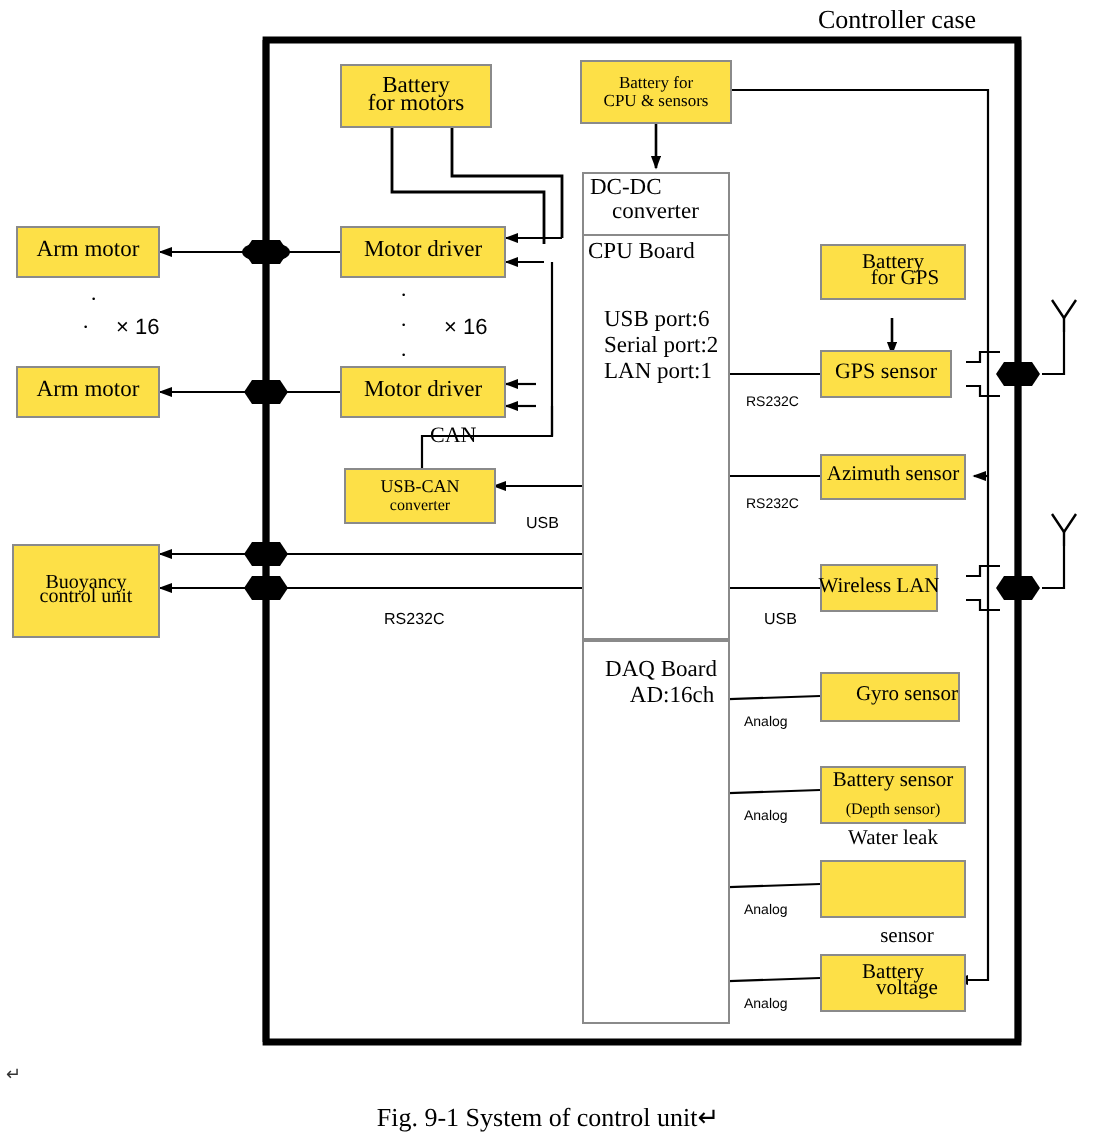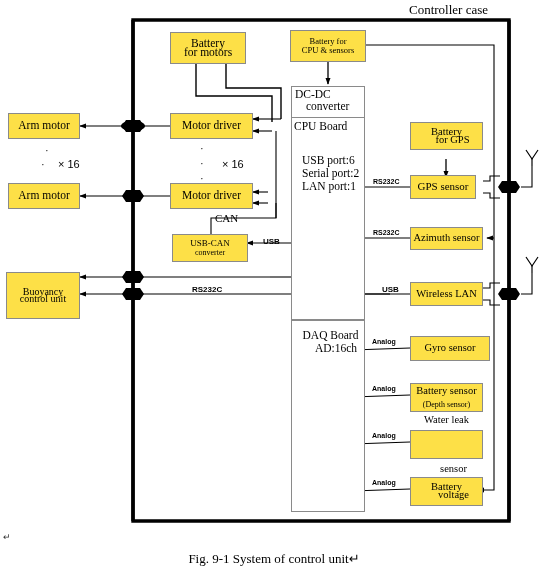--- a/index.html
+++ b/index.html
@@ -27,25 +27,26 @@
     font-family:"Liberation Serif", serif;
     line-height:1.02;
     text-align:center;
     color:#000;
   }
   .box .l1{display:block;white-space:nowrap;}
   .box .l2{display:block;white-space:nowrap;margin-top:-3px;}
   .lbl{
     position:absolute;
     font-family:"Liberation Sans", sans-serif;
-    font-weight:bold;
+    font-weight:normal;
     font-size:7px;
     letter-spacing:0px;
     white-space:nowrap;
     color:#000;
+    margin-top:20px;
   }
   .serifnote{
     position:absolute;
     font-family:"Liberation Serif", serif;
     white-space:nowrap;
     color:#000;
   }
   .caption{
     position:absolute;
     left:0;width:548px;
@@ -281,26 +282,26 @@
   <div class="box" style="left:410px;top:175px;width:66px;height:24px;font-size:11px;">
     <span class="l1">GPS sensor</span>
   </div>
   <div class="lbl" style="left:373px;top:178px;">RS232C</div>
 
   <div class="box" style="left:410px;top:227px;width:73px;height:23px;font-size:10.5px;">
     <span class="l1">Azimuth sensor</span>
   </div>
   <div class="lbl" style="left:373px;top:229px;">RS232C</div>
 
-  <div class="box" style="left:410px;top:282px;width:73px;height:24px;font-size:10.5px;">
+  <div class="box" style="left:410px;top:282px;width:59px;height:24px;font-size:10.5px;">
     <span class="l1">Wireless LAN</span>
   </div>
   <div class="lbl" style="left:382px;top:285px;font-size:8px;">USB</div>
 
-  <div class="box" style="left:410px;top:336px;width:80px;height:25px;font-size:10.5px;">
+  <div class="box" style="left:410px;top:336px;width:70px;height:25px;font-size:10.5px;align-items:flex-end;">
     <span class="l1">Gyro sensor</span>
   </div>
   <div class="lbl" style="left:372px;top:338px;">Analog</div>
 
   <div class="box" style="left:410px;top:383px;width:73px;height:29px;font-size:10.5px;">
     <span class="l1">Battery sensor</span>
     <span class="l2" style="font-size:8px;margin-top:4px;">(Depth sensor)</span>
   </div>
   <div class="lbl" style="left:372px;top:385px;">Analog</div>
 

